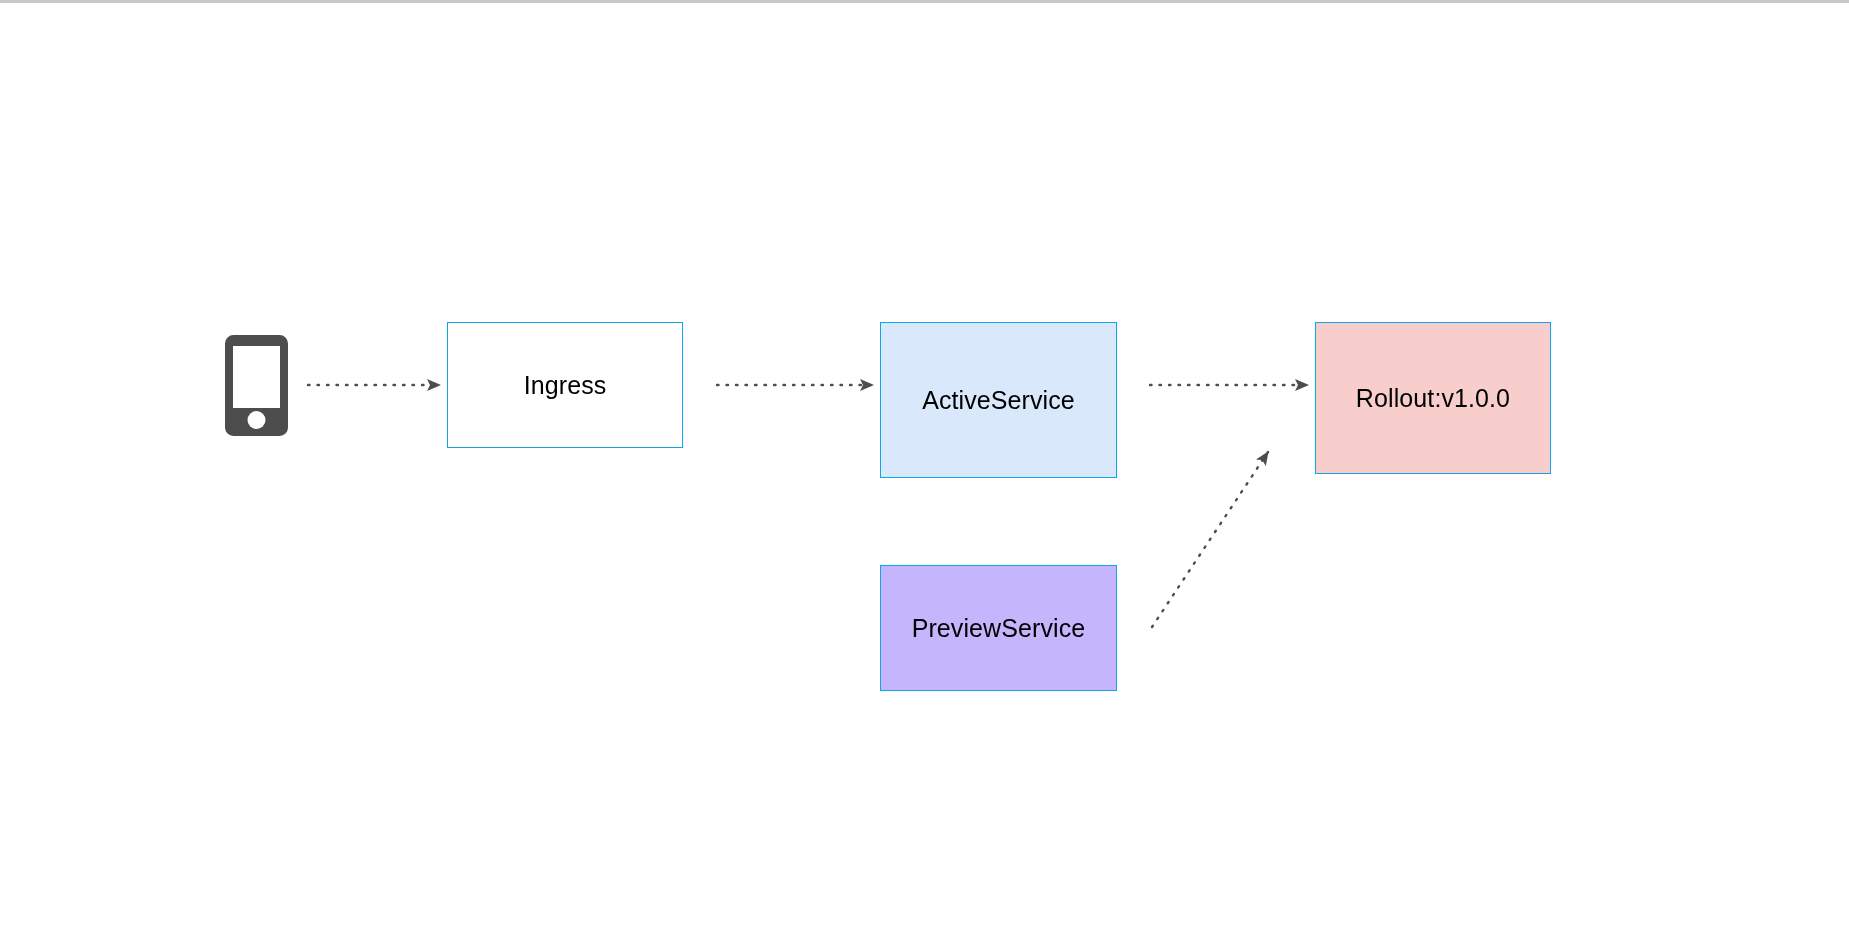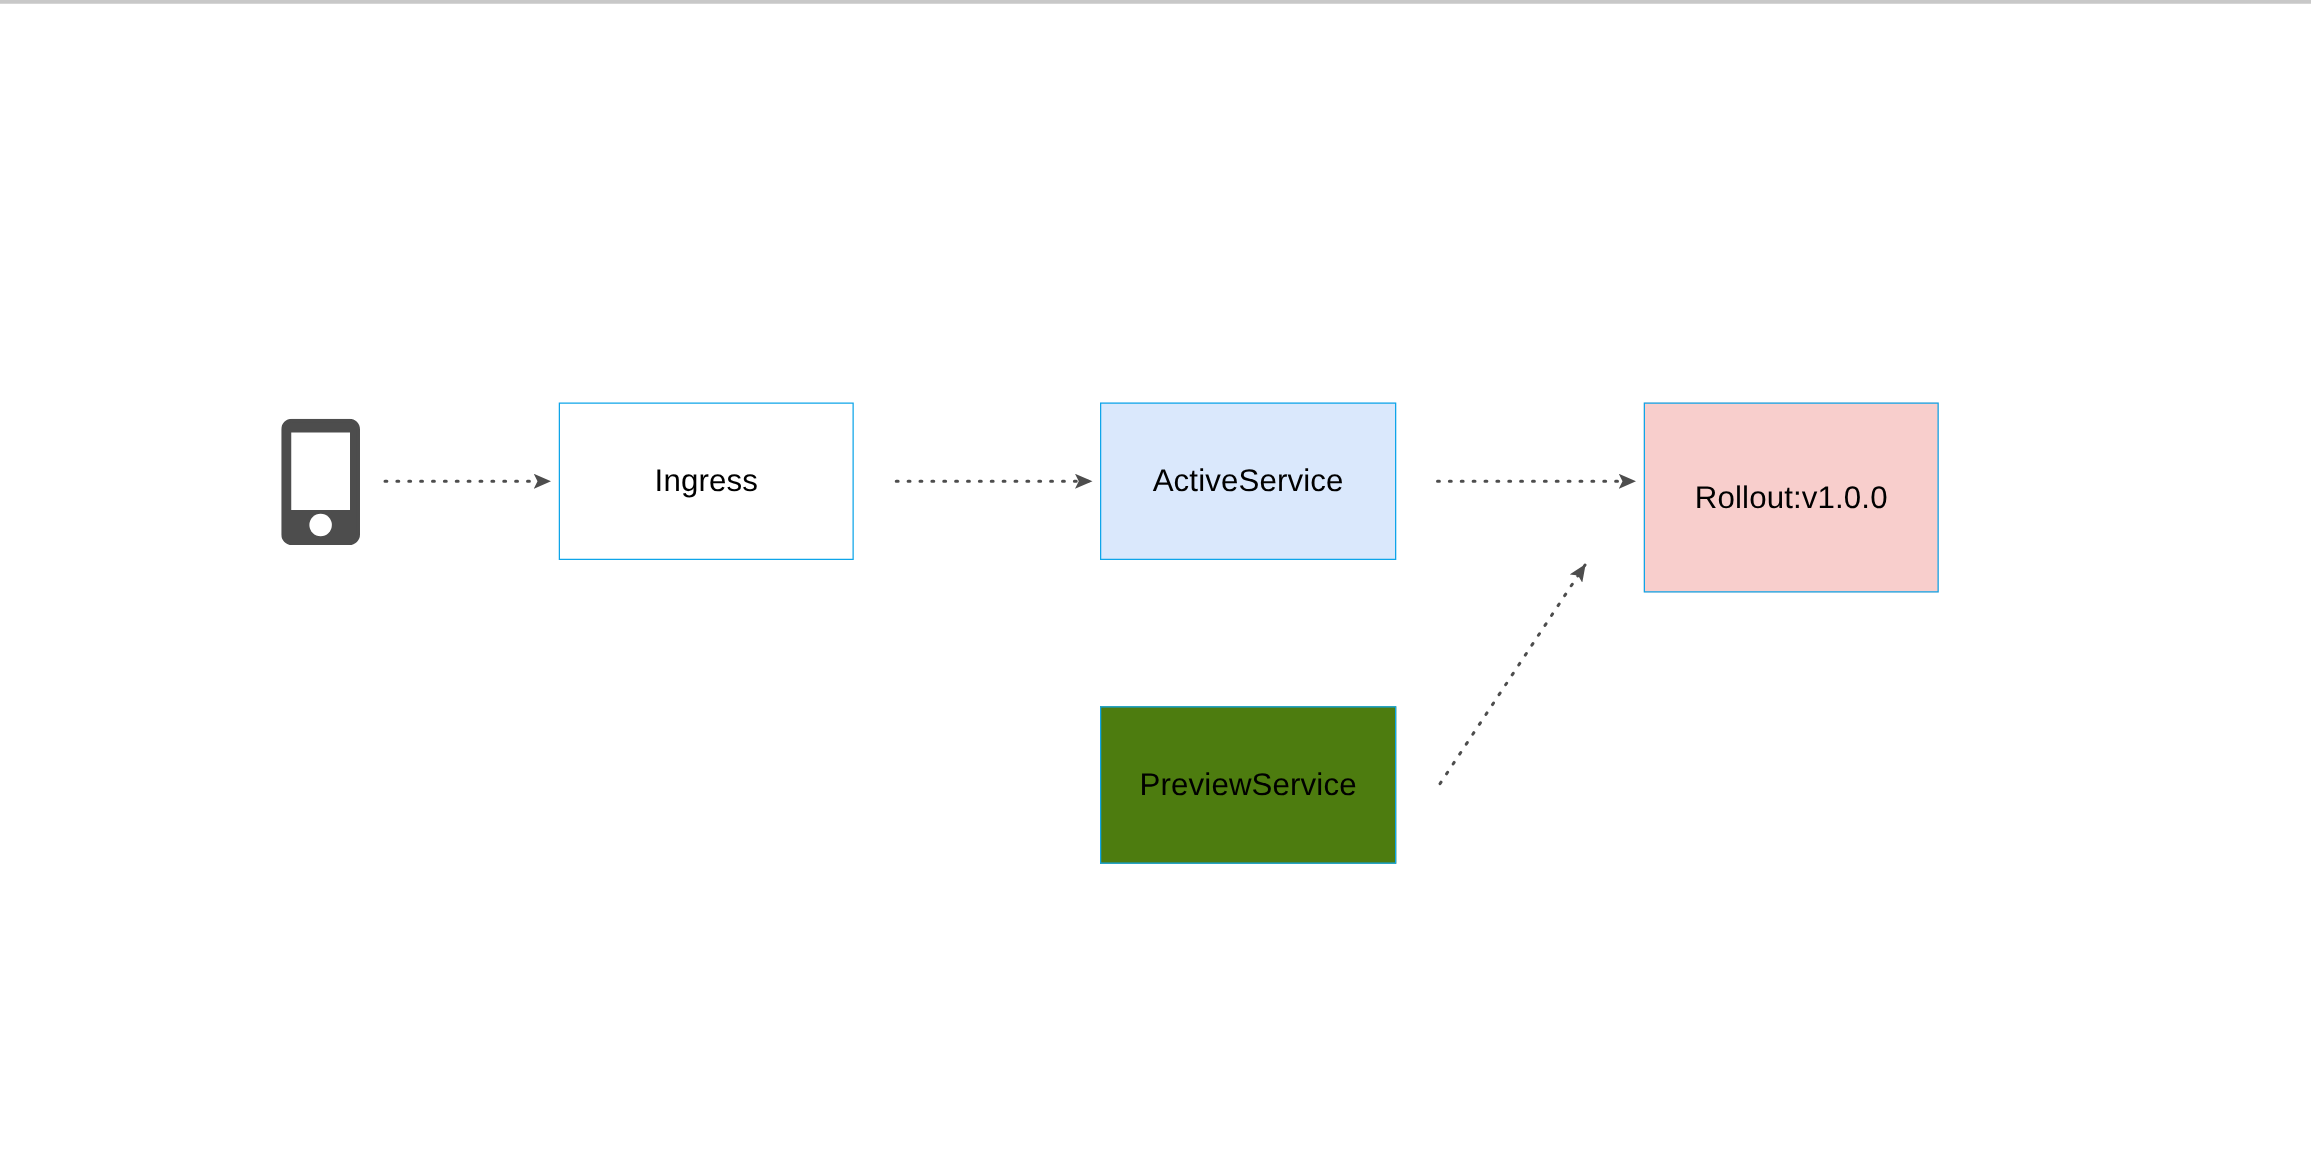--- a/index.html
+++ b/index.html
@@ -55,29 +55,29 @@
     left: 447px;
     top: 322px;
     width: 236px;
     height: 126px;
     background: #ffffff;
   }
   #node-activeservice {
     left: 880px;
     top: 322px;
     width: 237px;
-    height: 126px;
+    height: 156px;
     background: #dae8fc;
   }
   #node-previewservice {
     left: 880px;
     top: 565px;
     width: 237px;
     height: 126px;
-    background: #4d7c0f;
+    background: #c4b5fd;
   }
   #node-rollout {
     left: 1315px;
     top: 322px;
     width: 236px;
     height: 152px;
     background: #f8cecc;
   }
   #device-icon {
     position: absolute;

